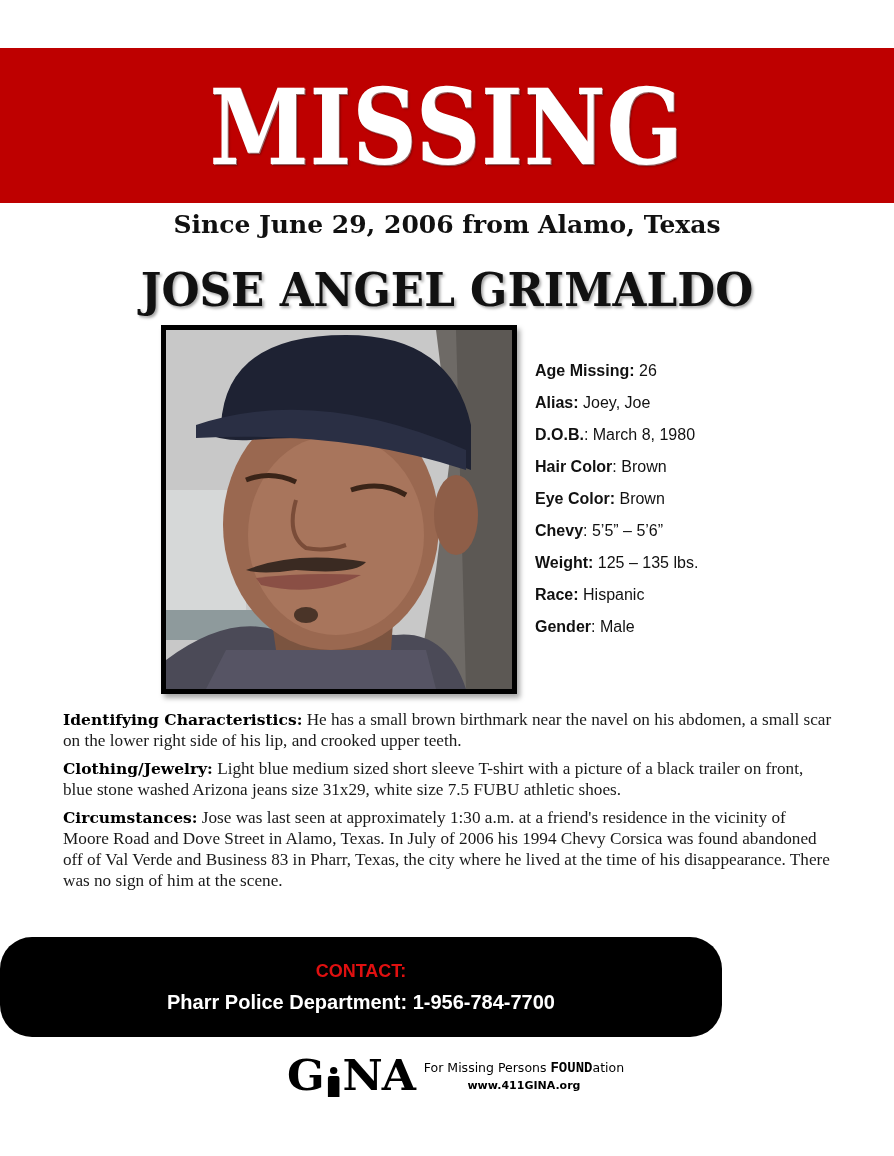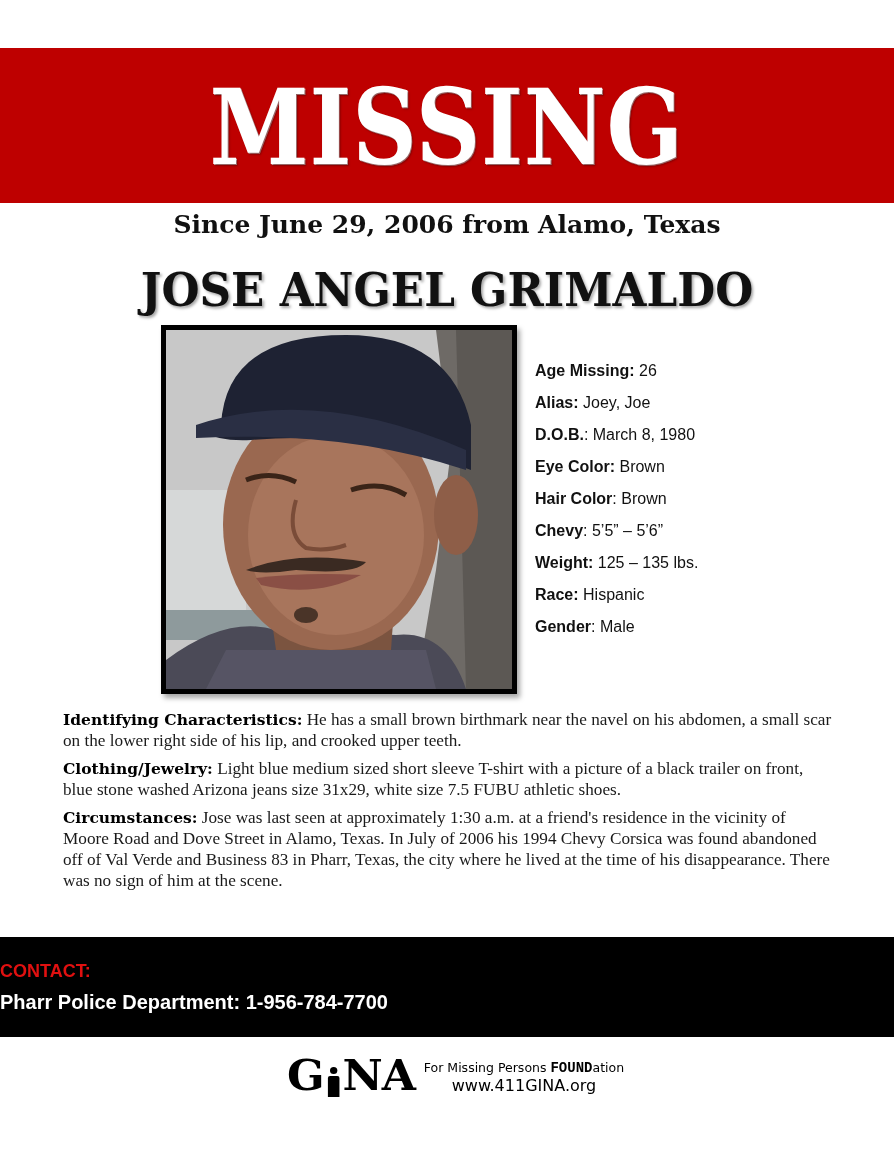--- a/index.html
+++ b/index.html
@@ -56,24 +56,24 @@
     .detail-row.case .lbl { color: #b00000; }
 
     .body-text {
       position: absolute; left: 63px; top: 709px; width: 770px;
       font-family: "Liberation Serif", serif; font-size: 17.2px; line-height: 21px; color: #1a1a1a;
     }
     .para { margin-bottom: 7px; }
     .para .lbl { font-family: "DejaVu Serif", serif; font-weight: bold; font-size: 15.5px; color: #000; }
 
     .contact-bar {
-      position: absolute; left: 0; top: 937px; width: 894px; height: 100px;
+      position: absolute; left: 0; top: 937px; width: 722px; height: 100px;
       background: #000;
-      text-align: left;
-      font-family: "Liberation Sans", sans-serif; font-weight: bold;
+      text-align: center;
+      font-family: "Liberation Sans", sans-serif; font-weight: bold; border-radius: 32px;
     }
     .contact-label { position: absolute; left: 0; width: 100%; top: 24px; font-size: 18px; color: #e01010; }
     .contact-line { position: absolute; left: 0; width: 100%; top: 54px; font-size: 20px; color: #ffffff; }
 
     .footer-logo {
       position: absolute; left: 290px; top: 1055px; width: 340px; height: 42px;
       display: flex; align-items: center;
     }
     .logo-mark {
       font-family: "DejaVu Serif", serif; font-weight: bold; font-size: 42px; color: #000;
@@ -81,21 +81,21 @@
       display: flex; align-items: flex-end;
     }
     .logo-i {
       display: inline-block; position: relative; width: 14px; height: 30px; margin: 0 2px;
     }
     .logo-i .head { position: absolute; left: 4px; top: 0; width: 7px; height: 7px; border-radius: 50%; background: #000; }
     .logo-i .body { position: absolute; left: 2px; top: 9px; width: 11px; height: 21px; background: #000; border-radius: 2px 2px 0 0; }
     .logo-text { margin-left: 12px; font-family: "DejaVu Sans", sans-serif; color: #000; text-align: center; line-height: 17px; }
     .logo-tagline { font-size: 12.5px; }
     .logo-tagline b { font-size: 14px; font-family: Liberation Mono, monospace; }
-    .logo-url { font-size: 16px; font-weight: normal; }
+    .logo-url { font-size: 11px; font-weight: bold; }
   </style>
 </head>
 <body>
 
 <div class="banner">
   <div class="banner-title">MISSING</div>
 </div>
 
 <div class="subtitle">Since June 29, 2006 from Alamo, Texas</div>
 
@@ -134,22 +134,22 @@
     <path d="M90 248 Q140 242 195 245 Q150 268 95 255 Z" fill="#8a4f45"></path>
 
     <ellipse cx="140" cy="285" rx="12" ry="8" fill="#4a3428"></ellipse>
   </svg>
 </div>
 
 <div class="details">
   <div class="detail-row"><span class="lbl">Age Missing:</span><span> 26</span></div>
   <div class="detail-row"><span class="lbl">Alias:</span><span> Joey, Joe</span></div>
   <div class="detail-row"><span class="lbl">D.O.B.</span><span>: March 8, 1980</span></div>
+  <div class="detail-row"><span class="lbl">Hair Color</span><span>:  Brown</span></div>
   <div class="detail-row"><span class="lbl">Eye Color:</span><span>  Brown</span></div>
-  <div class="detail-row"><span class="lbl">Hair Color</span><span>:  Brown</span></div>
   <div class="detail-row"><span class="lbl">Chevy</span><span>:  5’5” – 5’6”</span></div>
   <div class="detail-row"><span class="lbl">Weight:</span><span>  125 – 135 lbs.</span></div>
   <div class="detail-row"><span class="lbl">Race:</span><span>  Hispanic</span></div>
   <div class="detail-row"><span class="lbl">Gender</span><span>:  Male</span></div>
 </div>
 
 <div class="body-text">
   <p class="para"><span class="lbl">Identifying Characteristics:</span><span>  He has a small brown birthmark near the navel on his abdomen, a small scar on the lower right side of his lip, and crooked upper teeth.</span></p>
   <p class="para"><span class="lbl">Clothing/Jewelry:</span><span>  Light blue medium sized short sleeve T-shirt with a picture of a black trailer on front, blue stone washed Arizona jeans size 31x29, white size 7.5 FUBU athletic shoes.</span></p>
   <p class="para"><span class="lbl">Circumstances:</span><span>  Jose was last seen at approximately 1:30 a.m. at a friend's residence in the vicinity of Moore Road and Dove Street in Alamo, Texas. In July of 2006 his 1994 Chevy Corsica was found abandoned off of Val Verde and Business 83 in Pharr, Texas, the city where he lived at the time of his disappearance. There was no sign of him at the scene.</span></p>

